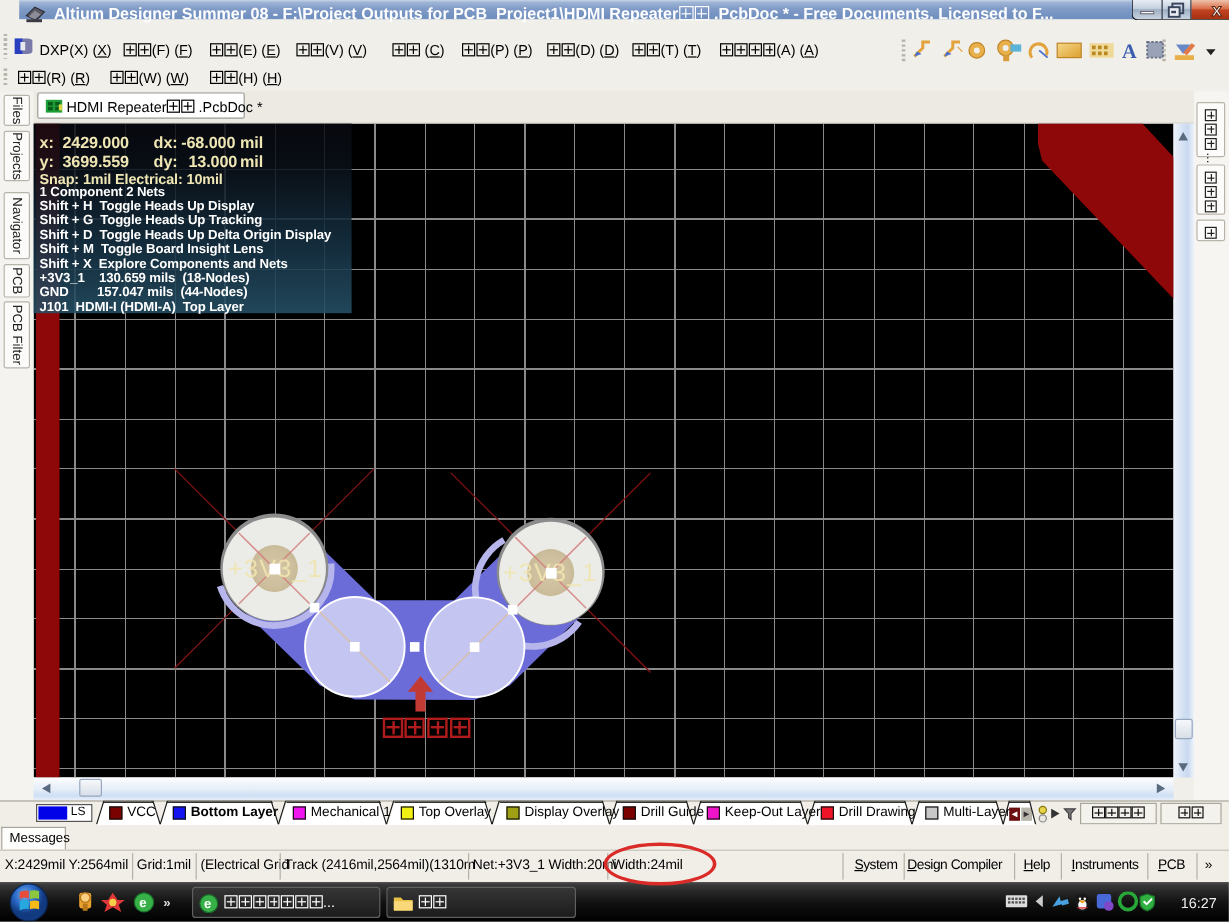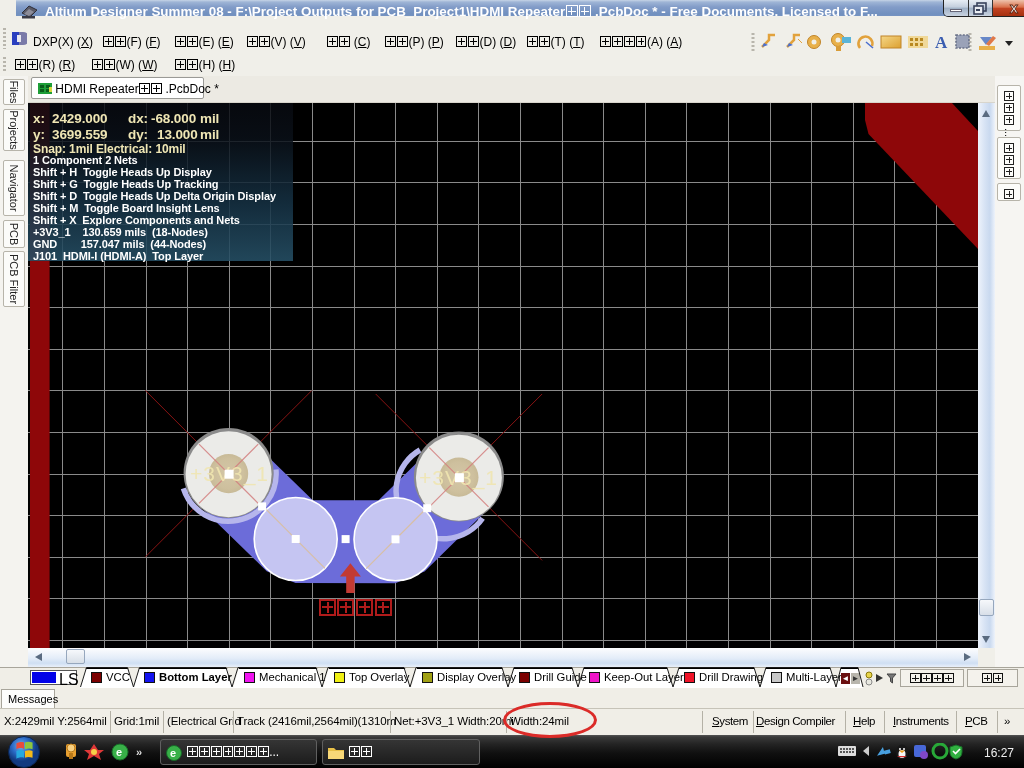--- a/index.html
+++ b/index.html
@@ -296,21 +296,21 @@
 <div class="hr" style="top:86.5px">Shift + D&nbsp; Toggle Heads Up Delta Origin Display</div>
 <div class="hr" style="top:98.5px">Shift + M&nbsp; Toggle Board Insight Lens</div>
 <div class="hr" style="top:110.5px">Shift + X&nbsp; Explore Components and Nets</div>
 <div class="hr" style="top:122.5px">+3V3_1&nbsp;&nbsp;&nbsp; 130.659 mils&nbsp; (18-Nodes)</div>
 <div class="hr" style="top:134.5px">GND&nbsp;&nbsp;&nbsp;&nbsp;&nbsp;&nbsp;&nbsp; 157.047 mils&nbsp; (44-Nodes)</div>
 <div class="hr" style="top:146.5px">J101&nbsp; HDMI-I (HDMI-A)&nbsp; Top Layer</div>
 </div>
 <div id="layertabs" class="ab">
 <div class="ltab" style="left:30px;width:47px;border:1px solid #555;top:2px;height:15px;background:#fff">
       <div style="position:absolute;left:1px;top:1px;width:24px;height:11px;background:#0202e8"></div>
-      <span class="ltxt" style="left:28px;top:0;font-size:16px">LS</span>
+      <span class="ltxt" style="left:28px;top:0;font-size:10px">LS</span>
     </div>
 <div class="ltab" style="left:80px;width:54px;clip-path:polygon(6px 0,48px 0,54px 100%,0 100%);background:#fff;border-top:1px solid #000"></div>
 <div class="sw" style="left:91px;background:#7b0000"></div>
     <span class="ltxt" style="left:106px">VCC</span>
 <div class="ltab" style="left:133px;width:100px;clip-path:polygon(6px 0,94px 0,100px 100%,0 100%);background:#fff;border-top:1px solid #000"></div>
 <div class="sw" style="left:144px;background:#1414f0"></div>
     <span class="ltxt" style="left:159px;font-weight:bold">Bottom Layer</span>
 <div class="ltab" style="left:233px;width:90px;clip-path:polygon(6px 0,84px 0,90px 100%,0 100%);background:#fff;border-top:1px solid #000"></div>
 <div class="sw" style="left:244px;background:#f014f0"></div>
     <span class="ltxt" style="left:259px">Mechanical 1</span>

